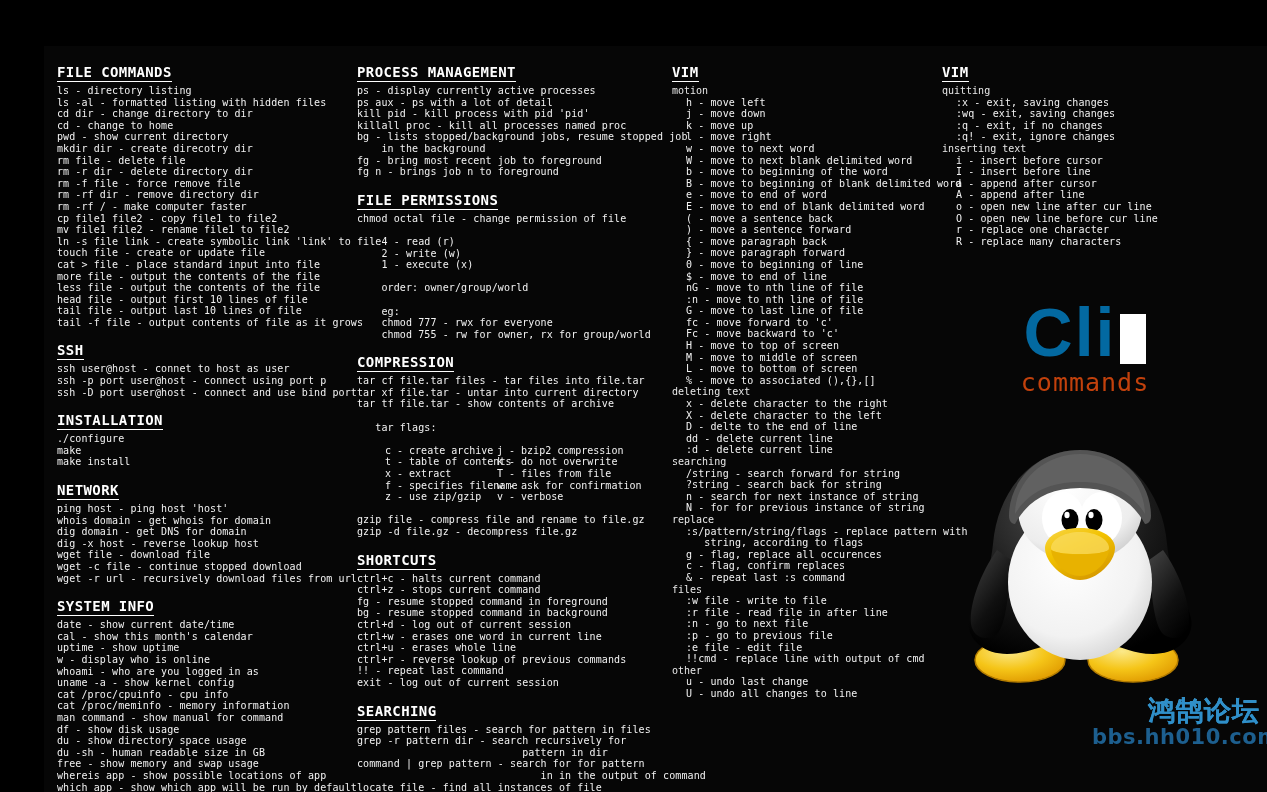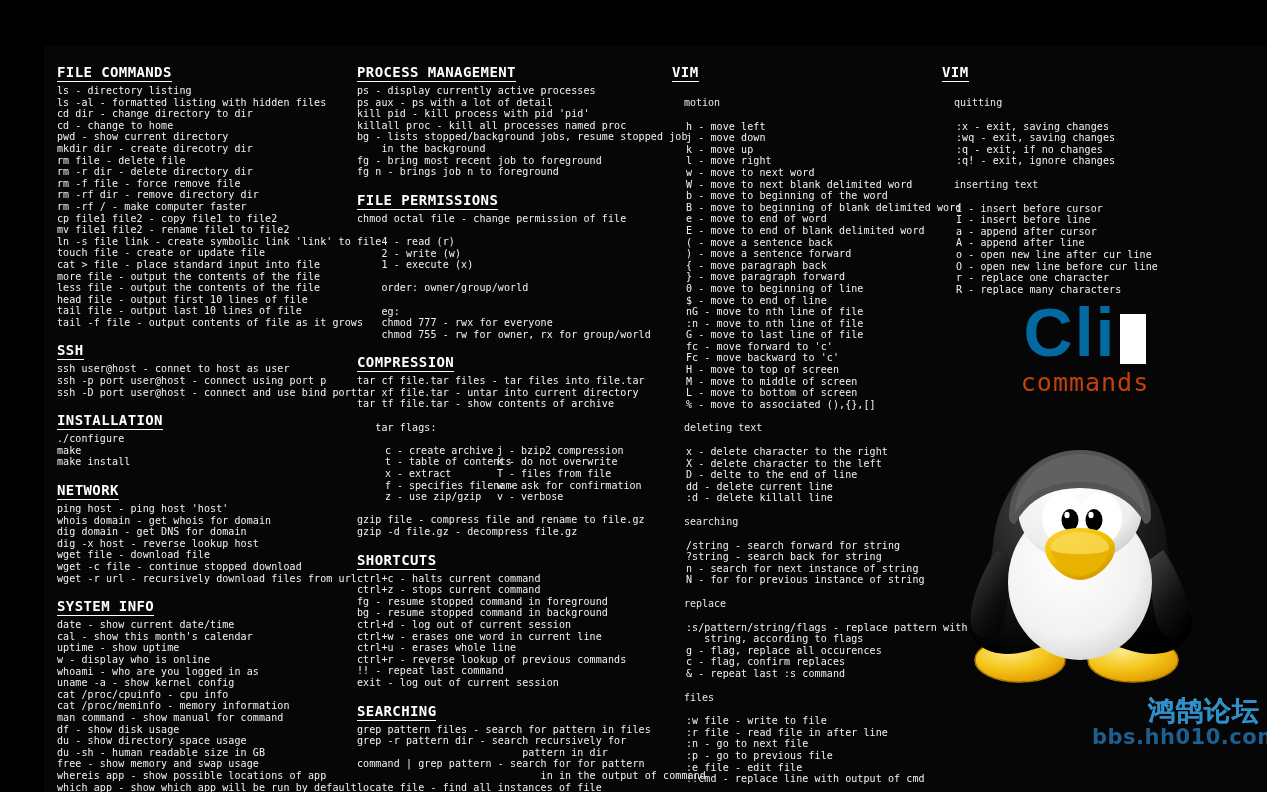--- a/index.html
+++ b/index.html
@@ -50,21 +50,21 @@
     margin: 0 0 3px 0;
     padding: 0 0 1px 0;
     display: inline-block;
     border-bottom: 1px solid #ffffff;
     color: #ffffff;
     line-height: 15px;
   }
   h3.sub-title {
     font-size: 10px;
     font-weight: normal;
-    margin: 12px;
+    margin: 0;
     padding: 0;
     line-height: 11.6px;
     color: #e8e8e8;
   }
   ul.lines {
     list-style: none;
     margin: 0;
     padding: 0;
   }
   ul.lines li {
@@ -320,21 +320,21 @@
           <li class="ind2">Fc - move backward to 'c'</li>
           <li class="ind2">H - move to top of screen</li>
           <li class="ind2">M - move to middle of screen</li>
           <li class="ind2">L - move to bottom of screen</li>
           <li class="ind2">% - move to associated (),{},[]</li>
         </ul><h3 class="sub-title">deleting text</h3><ul class="lines">
           <li class="ind2">x - delete character to the right</li>
           <li class="ind2">X - delete character to the left</li>
           <li class="ind2">D - delte to the end of line</li>
           <li class="ind2">dd - delete current line</li>
-          <li class="ind2">:d - delete killall line</li>
+          <li class="ind2">:d - delete current line</li>
         </ul><h3 class="sub-title">searching</h3><ul class="lines">
           <li class="ind2">/string - search forward for string</li>
           <li class="ind2">?string - search back for string</li>
           <li class="ind2">n - search for next instance of string</li>
           <li class="ind2">N - for for previous instance of string</li>
         </ul><h3 class="sub-title">replace</h3><ul class="lines">
           <li class="ind2">:s/pattern/string/flags - replace pattern with</li>
           <li class="ind2">   string, according to flags</li>
           <li class="ind2">g - flag, replace all occurences</li>
           <li class="ind2">c - flag, confirm replaces</li>

